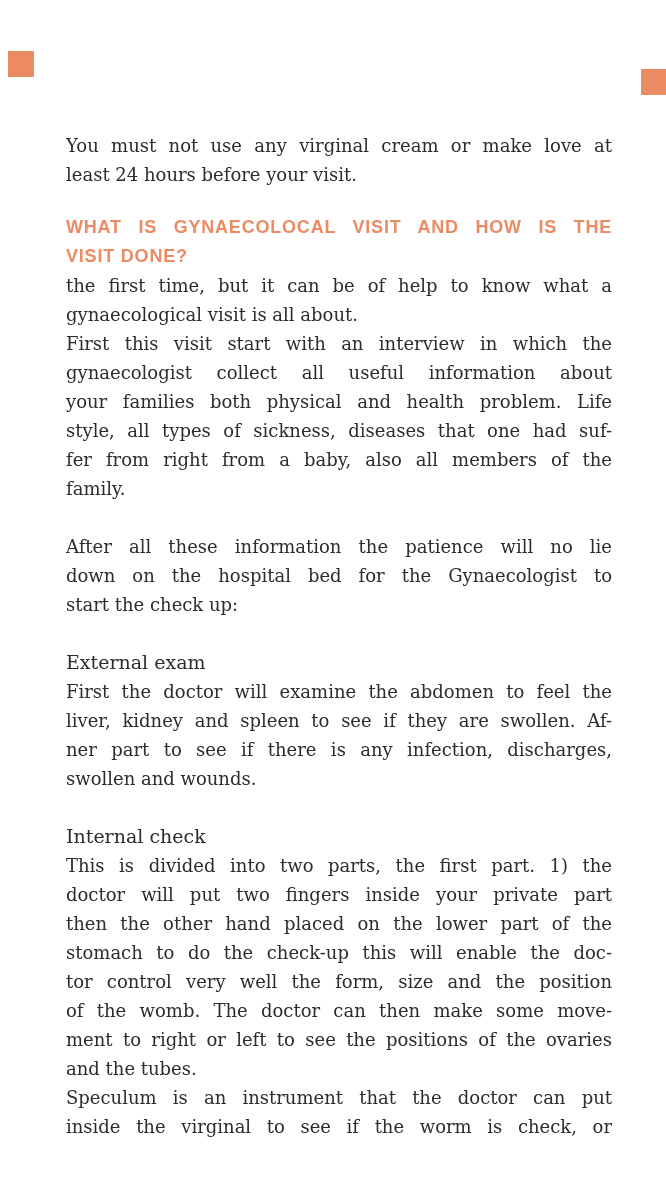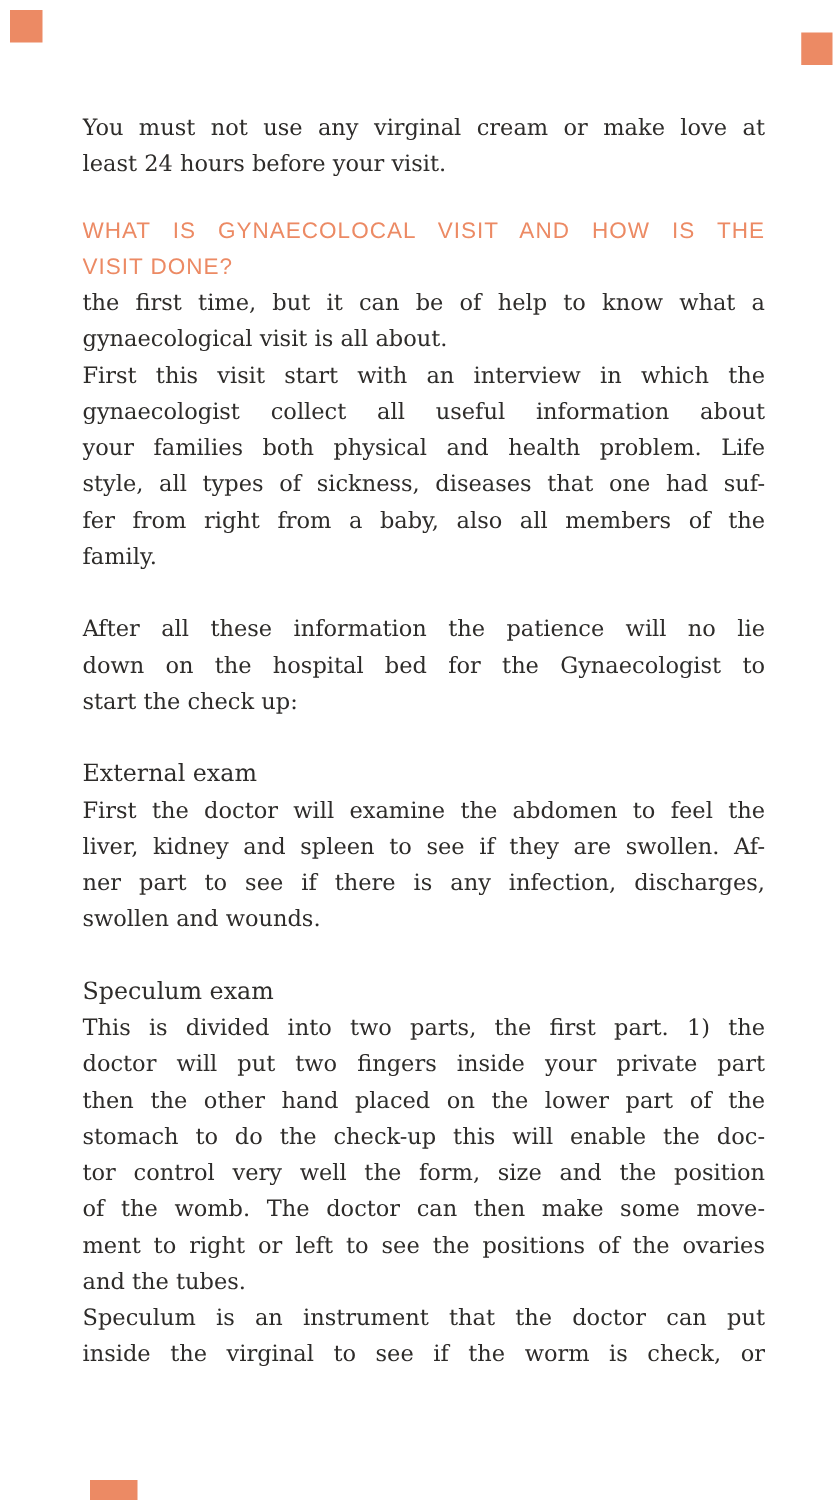--- a/index.html
+++ b/index.html
@@ -11,20 +11,21 @@
     height: 1200px;
     position: relative;
     overflow: hidden;
     background: #ffffff;
     font-family: "DejaVu Serif", serif;
   }
   .page {
     position: absolute;
     inset: 0;
     background: #ffffff;
+    margin-top: 43px;
   }
   .accent-square {
     position: absolute;
     background: var(--accent, #ec8a64);
   }
   .mark-top-left  { left: 8px;  top: 8px;  width: 26px; height: 26px; }
   .mark-top-right { left: 641px; top: 26px; width: 25px; height: 26px; }
   .mark-bottom    { left: 72px; top: 1184px; width: 38px; height: 16px; }
 
   .text-column {
@@ -35,21 +36,21 @@
     color: var(--text, #2e2c2a);
     font-size: 18px;
     line-height: 29px;
   }
   .block { margin: 0; }
   .block.spacer { height: 29px; }
   .block.heading {
     margin-top: 24px;
     color: var(--accent, #ec8a64);
     font-family: "Liberation Sans", sans-serif;
-    font-weight: normal;
+    font-weight: bold;
     font-size: 18px;
     letter-spacing: 0.8px;
     line-height: 29px;
   }
   .block.subheading {
     font-weight: normal;
     font-size: 19px;
     line-height: 29px;
   }
   .line {
@@ -105,21 +106,21 @@
         <div class="line left">External exam</div>
       </div>
       <div class="block paragraph">
         <div class="line just">First the doctor will examine the abdomen to feel the</div>
         <div class="line just">liver, kidney and spleen to see if they are swollen. Af-</div>
         <div class="line just">ner part to see if there is any infection, discharges,</div>
         <div class="line left">swollen and wounds.</div>
       </div>
       <div class="block spacer"></div>
       <div class="block subheading">
-        <div class="line left">Speculum exam</div>
+        <div class="line left">Internal check</div>
       </div>
       <div class="block paragraph">
         <div class="line just">This is divided into two parts, the first part. 1) the</div>
         <div class="line just">doctor will put two fingers inside your private part</div>
         <div class="line just">then the other hand placed on the lower part of the</div>
         <div class="line just">stomach to do the check-up this will enable the doc-</div>
         <div class="line just">tor control very well the form, size and the position</div>
         <div class="line just">of the womb. The doctor can then make some move-</div>
         <div class="line just">ment to right or left to see the positions of the ovaries</div>
         <div class="line left">and the tubes.</div>

